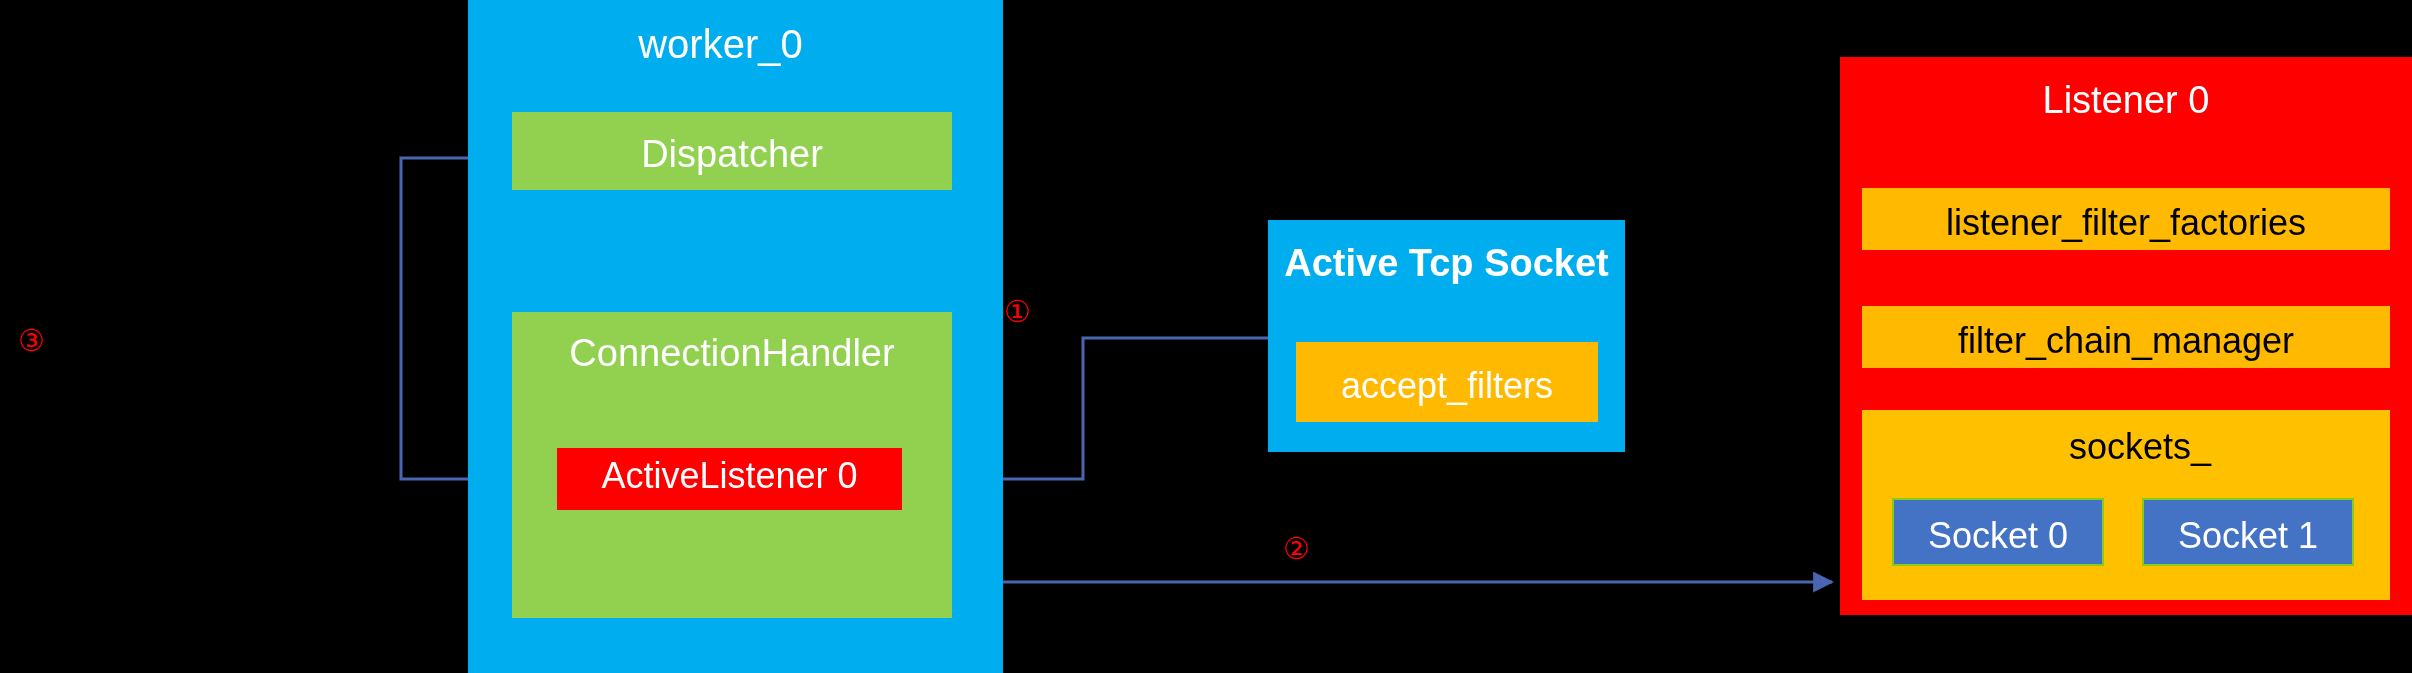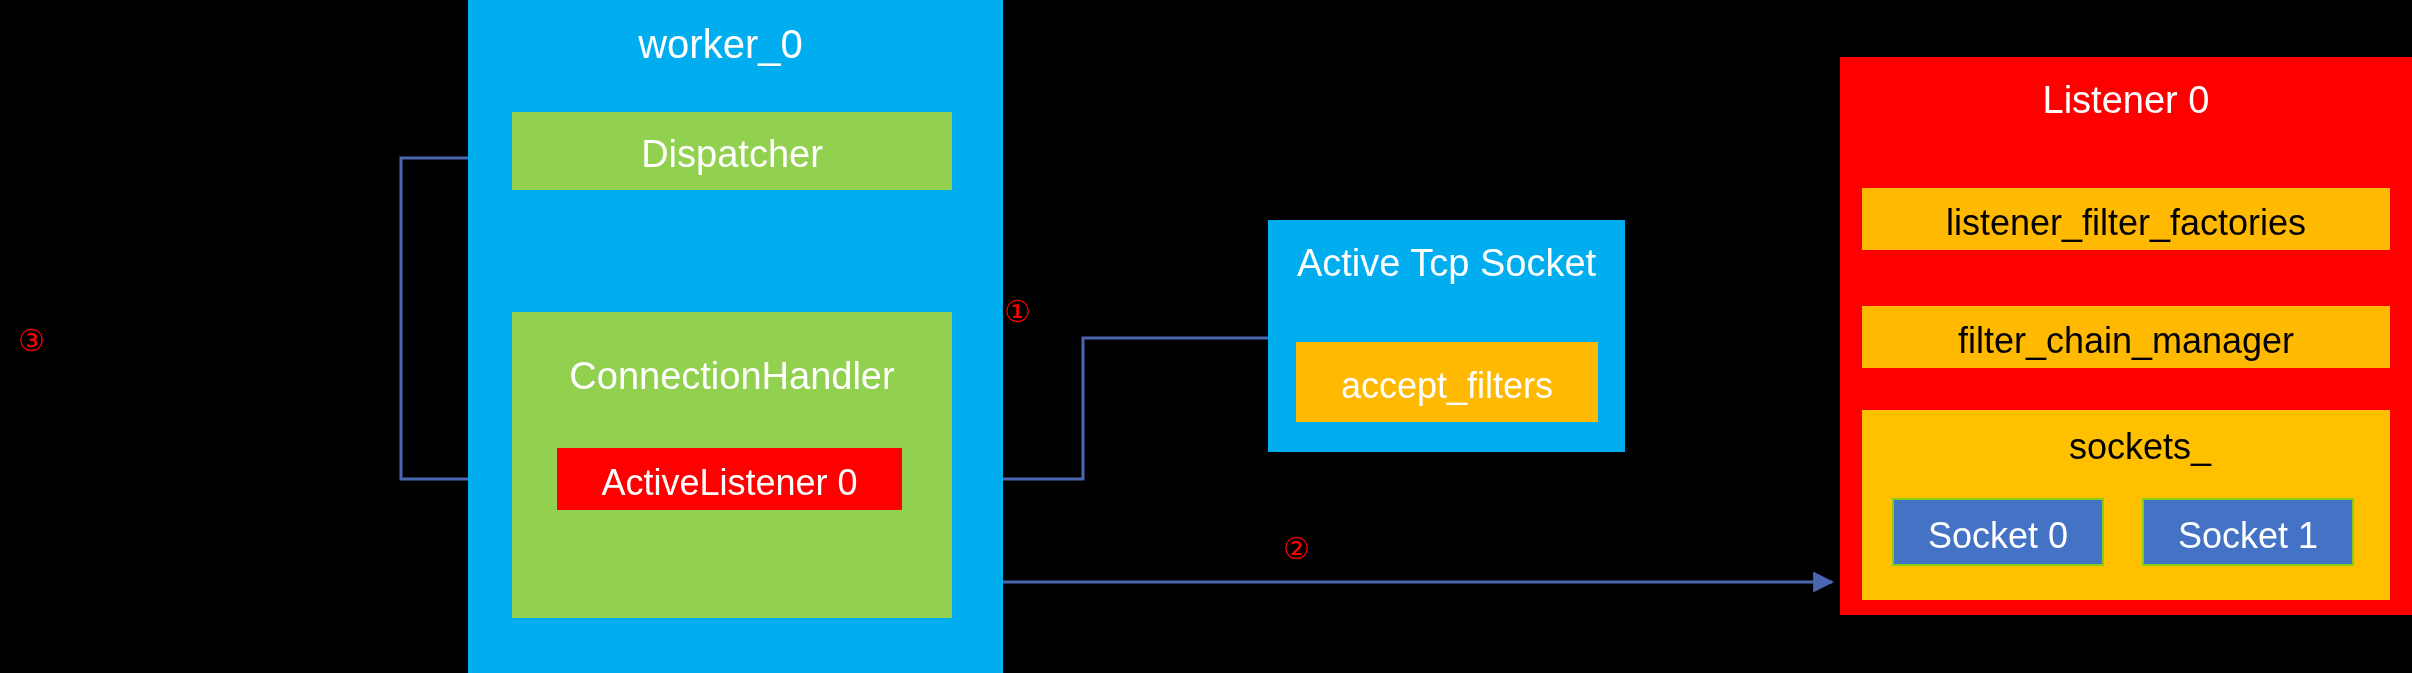--- a/index.html
+++ b/index.html
@@ -71,31 +71,29 @@
     background: #92D050;
   }
   .conn-handler-title {
     position: absolute;
     left: 0;
     top: 20px;
     width: 440px;
     text-align: center;
     color: #ffffff;
     font-size: 38px;
-    margin-top: 23px;
   }
 
   
   .active-listener {
     left: 557px;
     top: 448px;
     width: 345px;
     height: 62px;
     background: #FF0000;
-    align-items: center;
   }
   .active-listener .label {
     color: #ffffff;
     font-size: 36px;
   }
 
   
   .tcp-socket {
     left: 1268px;
     top: 220px;
@@ -104,20 +102,21 @@
     background: #00AEEF;
   }
   .tcp-socket-title {
     position: absolute;
     left: 0;
     top: 22px;
     width: 357px;
     text-align: center;
     color: #ffffff;
     font-size: 38px;
+    font-weight: bold;
   }
   .accept-filters {
     left: 1296px;
     top: 342px;
     width: 302px;
     height: 80px;
     background: #FFB900;
     align-items: center;
   }
   .accept-filters .label {

